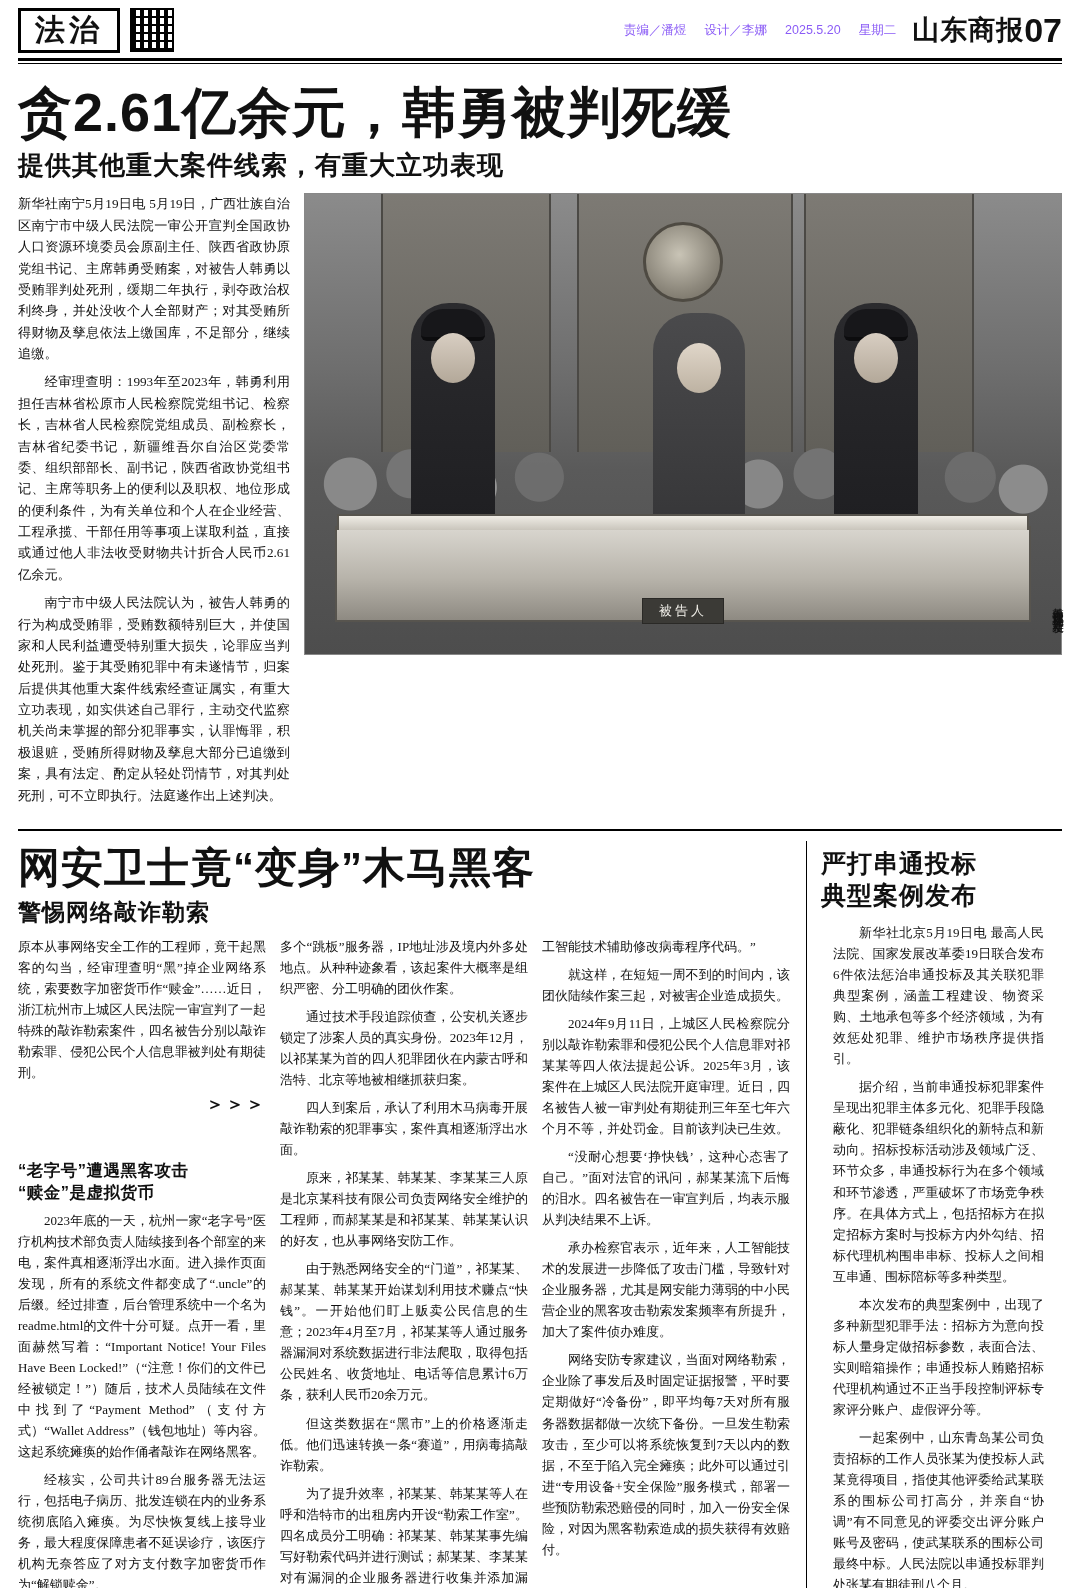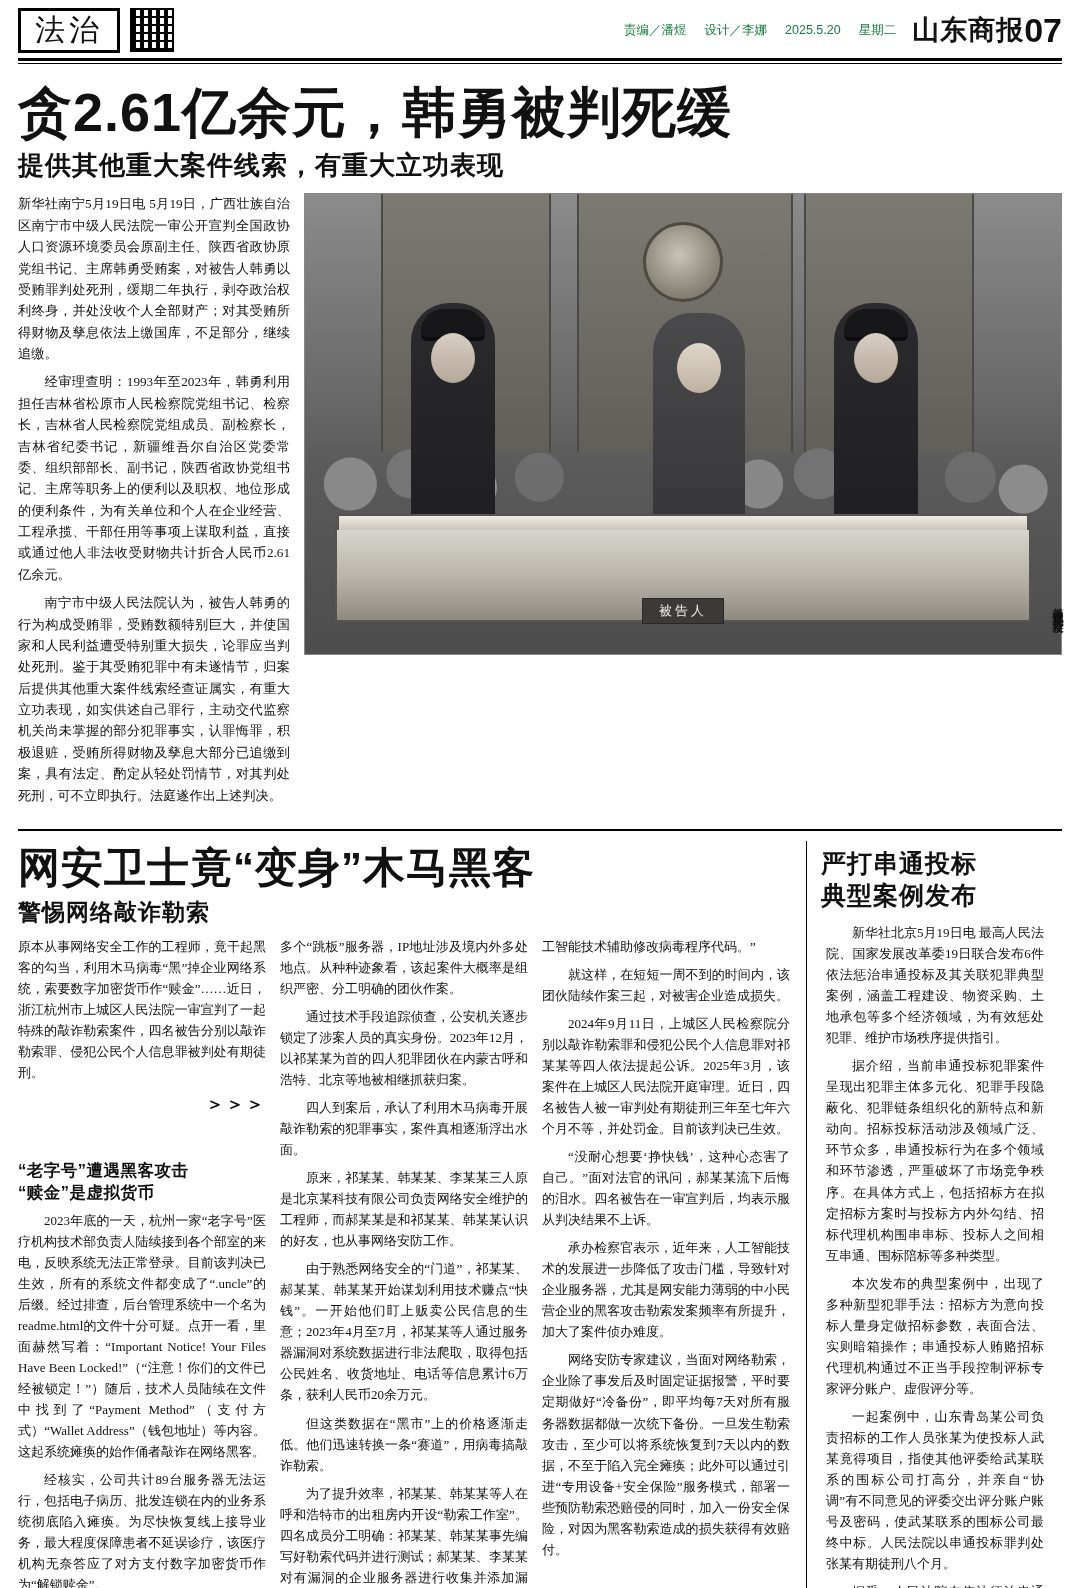--- a/index.html
+++ b/index.html
@@ -21,21 +21,21 @@
   .masthead{
     display:flex;align-items:center;
     padding:8px 18px 6px 18px;
     box-sizing:border-box;
     height:58px;
   }
   .section-badge{
     border:3px solid #000;
     padding:2px 14px 4px 14px;
     font-family:"Liberation Sans", sans-serif;
-    font-weight:normal;
+    font-weight:bold;
     font-size:30px;
     letter-spacing:4px;
     line-height:1.1;
     background:#fff;
   }
   .qr{
     width:44px;height:44px;
     margin-left:10px;
     background:
       linear-gradient(90deg,#000 2px,transparent 2px),
@@ -44,21 +44,21 @@
       repeating-linear-gradient(0deg,#000 0 4px,#fff 4px 8px);
     background-size:8px 8px,8px 8px,8px 8px,8px 8px;
     border:2px solid #000;
     box-sizing:border-box;
     filter:contrast(1.4);
   }
   .masthead-spacer{flex:1;}
   .masthead-meta{
     font-family:"Liberation Sans", sans-serif;
     font-size:12.5px;
-    color:#15803d;
+    color:#8b5cf6;
     display:flex;gap:18px;align-items:center;
     margin-right:16px;
     white-space:nowrap;
   }
   .paper-name{
     font-family:"Liberation Sans", sans-serif;
     font-weight:bold;
     font-size:27px;
     letter-spacing:1px;
   }
@@ -267,21 +267,21 @@
     font-weight:bold;
     font-size:25px;
     line-height:1.3;
     letter-spacing:1px;
     margin:6px 0 10px 0;
   }
   .right-body{
     font-size:13px;line-height:1.62;text-align:justify;
     text-justify:inter-ideograph;
   }
-  .right-body p{margin:0 0 7px 5px;text-indent:2em;}
+  .right-body p{margin:0 0 7px 12px;text-indent:2em;}
 </style>
 </head>
 <body>
 
 <div class="page">
 
   <div class="masthead">
     <div class="section-badge">法治</div>
     <div class="qr"></div>
     <div class="masthead-spacer"></div>
@@ -339,25 +339,25 @@
 
   <div class="bottom">
 
     <div class="bottom-left">
       <div class="sec-title">网安卫士竟“变身”木马黑客</div>
       <div class="sec-sub">警惕网络敲诈勒索</div>
 
       <div class="cols3">
 
         <div class="col">
-          <p class="noind">原本从事网络安全工作的工程师，竟干起黑客的勾当，利用木马病毒“黑”掉企业网络系统，索要数字加密货币作“赎金”……近日，浙江杭州市上城区人民法院一审宣判了一起特殊的敲诈勒索案件，四名被告分别以敲诈勒索罪、侵犯公民个人信息罪被判处有期徒刑。</p>
+          <p class="noind">原本从事网络安全工作的工程师，竟干起黑客的勾当，经审理查明“黑”掉企业网络系统，索要数字加密货币作“赎金”……近日，浙江杭州市上城区人民法院一审宣判了一起特殊的敲诈勒索案件，四名被告分别以敲诈勒索罪、侵犯公民个人信息罪被判处有期徒刑。</p>
           <div class="arrows">＞＞＞</div>
           <div class="subhead" style="white-space:pre-line;margin-top:40px;">“老字号”遭遇黑客攻击
 “赎金”是虚拟货币</div>
-          <p>2023年底的一天，杭州一家“老字号”医疗机构技术部负责人陆续接到各个部室的来电，反映系统无法正常登录。目前该判决已生效，所有的系统文件都变成了“.uncle”的后缀。经过排查，后台管理系统中一个名为readme.html的文件十分可疑。点开一看，里面赫然写着：“Important Notice! Your Files Have Been Locked!”（“注意！你们的文件已经被锁定！”）随后，技术人员陆续在文件中找到了“Payment Method”（支付方式）“Wallet Address”（钱包地址）等内容。这起系统瘫痪的始作俑者敲诈在网络黑客。</p>
+          <p>2023年底的一天，杭州一家“老字号”医疗机构技术部负责人陆续接到各个部室的来电，案件真相逐渐浮出水面。进入操作页面发现，所有的系统文件都变成了“.uncle”的后缀。经过排查，后台管理系统中一个名为readme.html的文件十分可疑。点开一看，里面赫然写着：“Important Notice! Your Files Have Been Locked!”（“注意！你们的文件已经被锁定！”）随后，技术人员陆续在文件中找到了“Payment Method”（支付方式）“Wallet Address”（钱包地址）等内容。这起系统瘫痪的始作俑者敲诈在网络黑客。</p>
           <p>经核实，公司共计89台服务器无法运行，包括电子病历、批发连锁在内的业务系统彻底陷入瘫痪。为尽快恢复线上接导业务，最大程度保障患者不延误诊疗，该医疗机构无奈答应了对方支付数字加密货币作为“解锁赎金”。</p>
           <p>无独有偶，这家机构报案之后，杭州警方发现西家被害企业为恢复正常运营，共计花费33万余元向第三方购买数字加密货币。</p>
 
         </div>
 
         <div class="col">
           <p class="noind">多个“跳板”服务器，IP地址涉及境内外多处地点。从种种迹象看，该起案件大概率是组织严密、分工明确的团伙作案。</p>
           <p>通过技术手段追踪侦查，公安机关逐步锁定了涉案人员的真实身份。2023年12月，以祁某某为首的四人犯罪团伙在内蒙古呼和浩特、北京等地被相继抓获归案。</p>
           <p>四人到案后，承认了利用木马病毒开展敲诈勒索的犯罪事实，案件真相逐渐浮出水面。</p>
           <p>原来，祁某某、韩某某、李某某三人原是北京某科技有限公司负责网络安全维护的工程师，而郝某某是和祁某某、韩某某认识的好友，也从事网络安防工作。</p>

